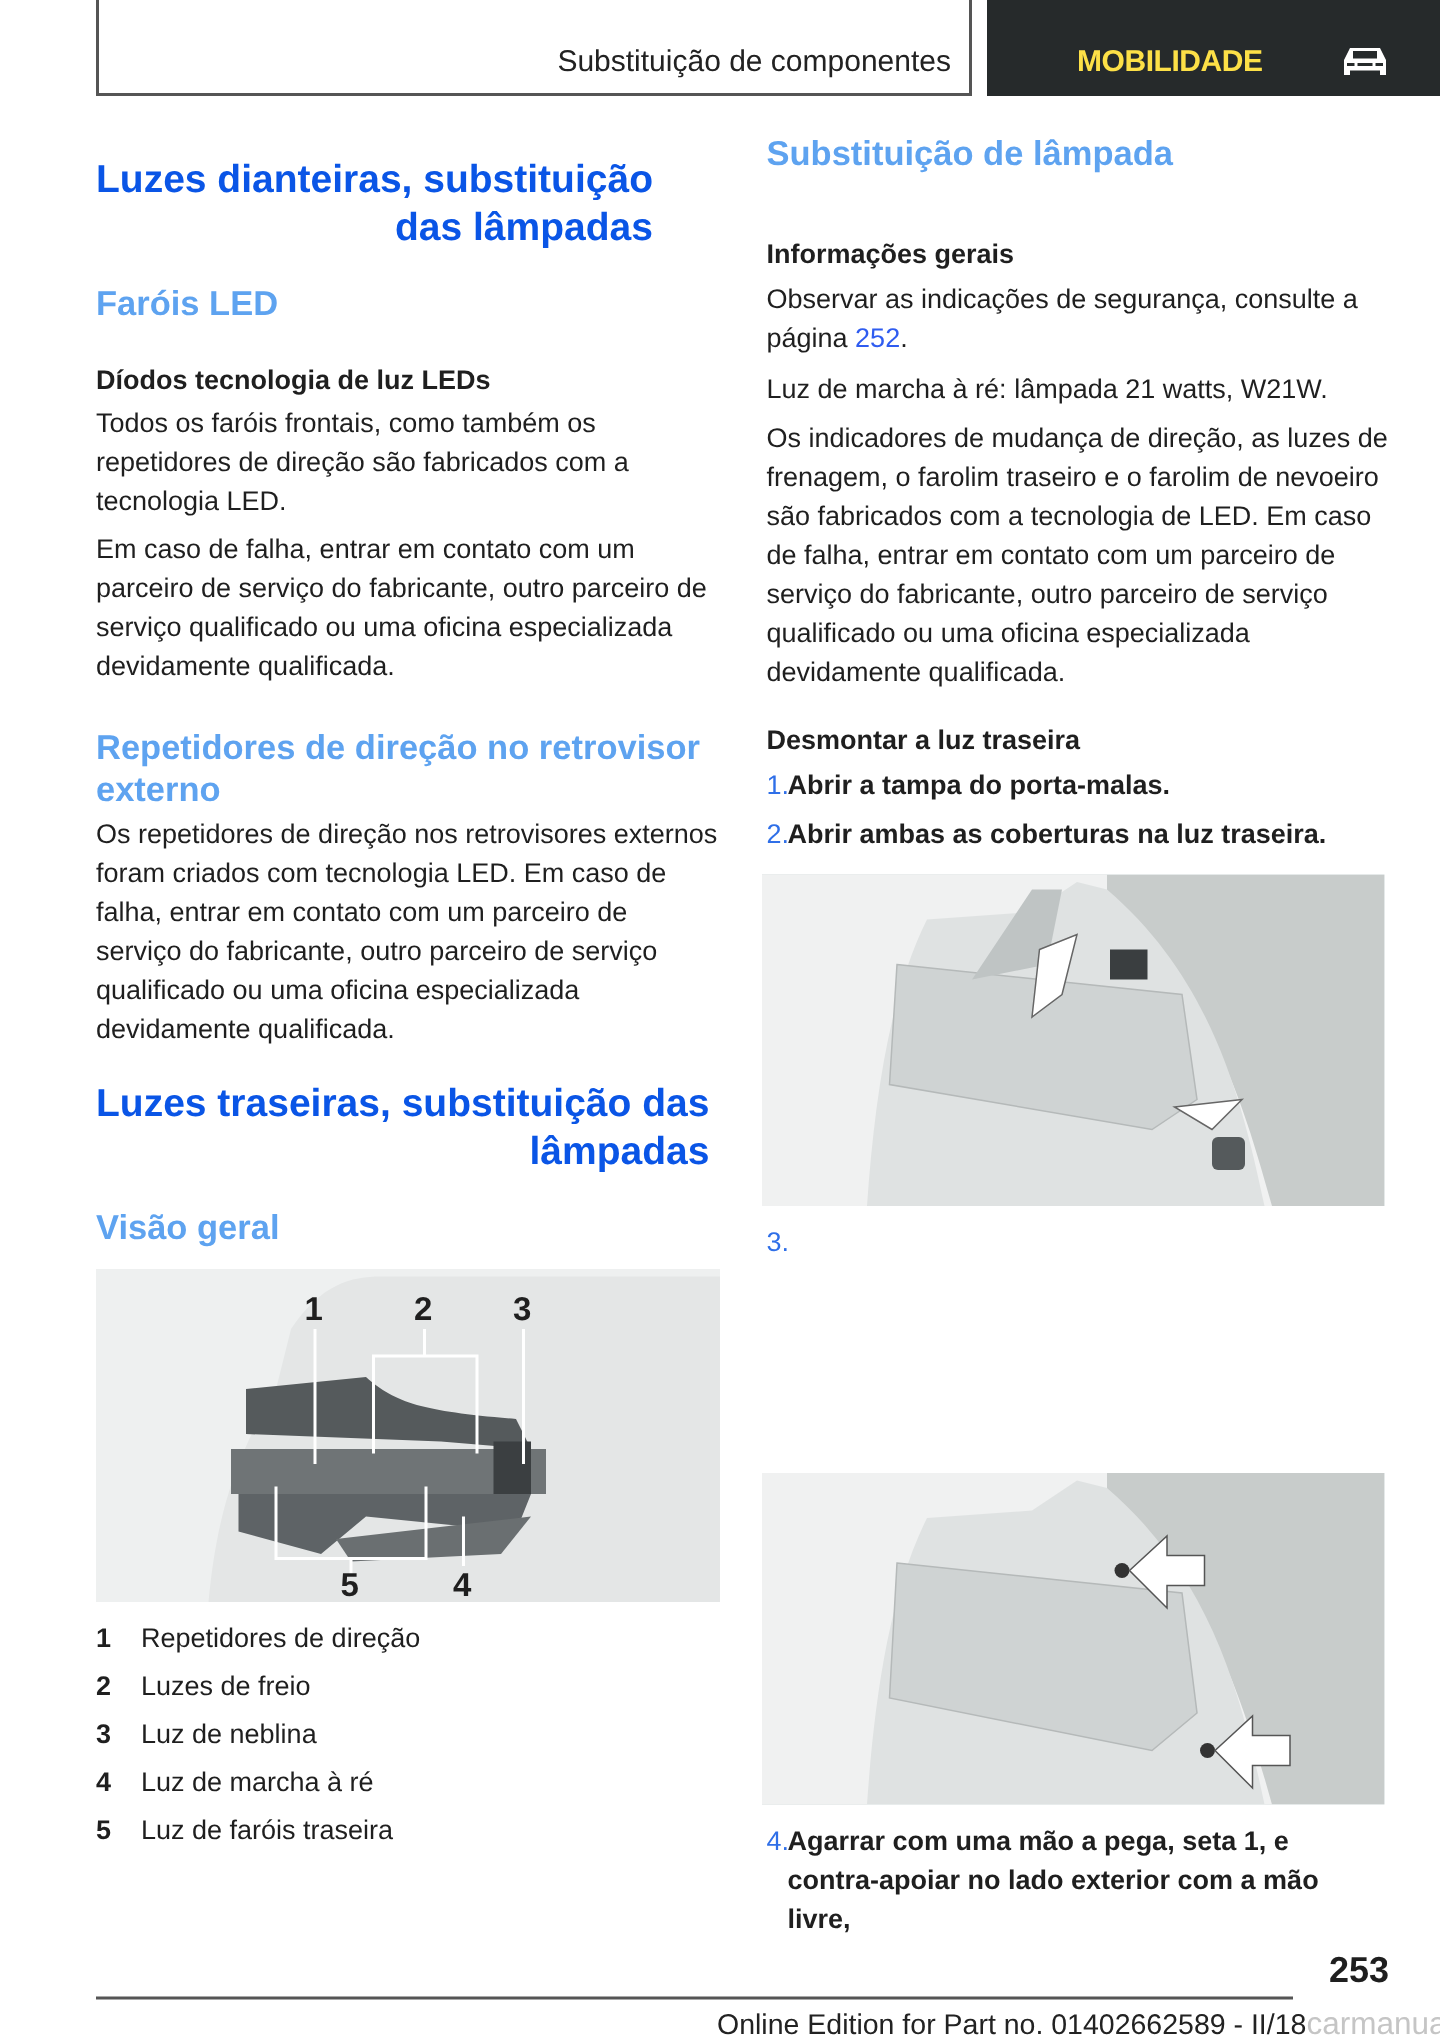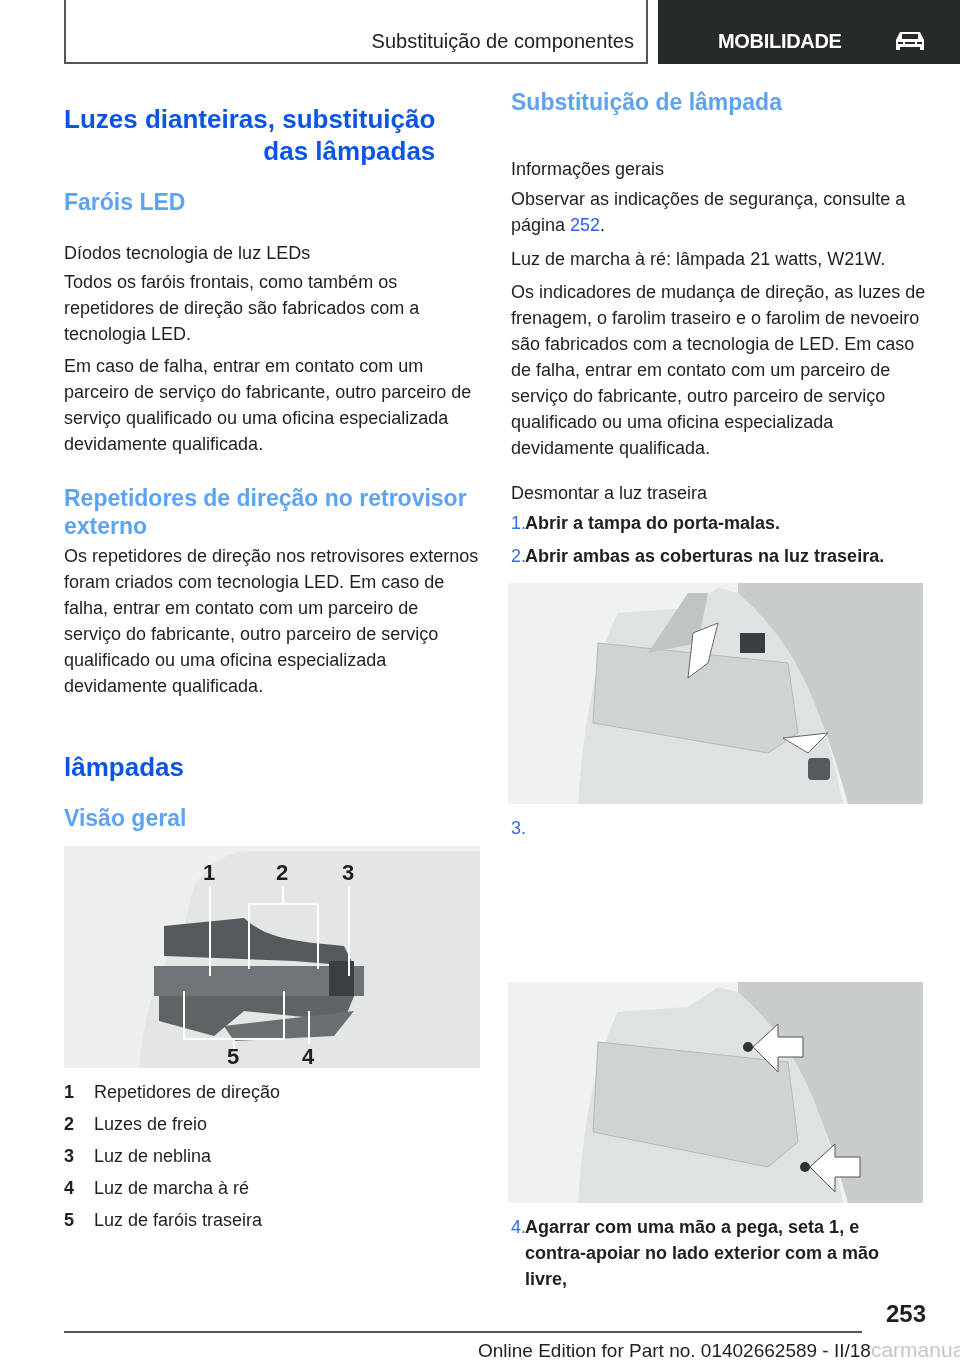--- a/index.html
+++ b/index.html
@@ -1,28 +1,28 @@
 <!DOCTYPE html>
 <html><head>
 <meta charset="utf-8">
 <style>
   html,body{margin:0;padding:0;background:#fff;}
   body{width:960px;height:1362px;position:relative;overflow:hidden;font-family:"Liberation Sans",sans-serif;color:#1f1f1f;}
   .hdr-left{position:absolute;left:64px;top:0;width:584px;height:64px;border:2px solid #555;border-top:none;box-sizing:border-box;text-align:right;}
   .hdr-left span{position:absolute;right:12px;top:30px;font-size:20px;color:#222;}
   .hdr-right{position:absolute;left:658px;top:0;width:302px;height:64px;background:#262a2b;}
-  .hdr-right .lbl{position:absolute;left:60px;top:30px;color:#ffffff;font-weight:bold;font-size:20px;letter-spacing:-0.3px;}
+  .hdr-right .lbl{position:absolute;left:60px;top:30px;color:#fde047;font-weight:bold;font-size:20px;letter-spacing:-0.3px;}
   .hdr-right .car{position:absolute;left:236px;top:28px;}
   .col{position:absolute;top:0;}
   .colL{left:64px;width:416px;}
   .colR{left:511px;width:416px;}
   .t{position:absolute;margin:0;}
   .h1{color:#0a55e6;font-weight:bold;font-size:26px;line-height:32px;text-align:right;}
   .h2{color:#5ea3f0;font-weight:bold;font-size:23px;line-height:28px;}
-  .h3{color:#1f1f1f;font-weight:normal;font-size:18px;line-height:24px;}
+  .h3{color:#1f1f1f;font-weight:bold;font-size:18px;line-height:24px;}
   .p{font-size:18px;line-height:26px;color:#1f1f1f;}
   .link{color:#2f5cf0;}
   .img{position:absolute;background:#d6d9d9;overflow:hidden;}
   .step{position:absolute;font-size:18px;line-height:26px;}
   .step .n{position:absolute;left:0;color:#2f6fe8;}
   .step .tx{position:absolute;left:14px;width:390px;font-weight:bold;}
   .leg{position:absolute;font-size:18px;line-height:26px;}
   .leg .n{position:absolute;left:0;font-weight:bold;}
   .leg .tx{position:absolute;left:30px;white-space:nowrap;}
   .footline{position:absolute;left:64px;top:1331px;width:798px;height:2px;background:#555;}
@@ -51,21 +51,21 @@
   <h1 class="t h1" style="top:103px">
     <span>Luzes dianteiras, substituição</span><br><span>das lâmpadas</span>
   </h1>
   <h2 class="t h2" style="top:188px">Faróis LED</h2>
   <h3 class="t h3" style="top:241px">Díodos tecnologia de luz LEDs</h3>
   <p class="t p" style="top:269px;width:416px">Todos os faróis frontais, como também os repetidores de direção são fabricados com a tecnologia LED.</p>
   <p class="t p" style="top:353px;width:416px">Em caso de falha, entrar em contato com um parceiro de serviço do fabricante, outro parceiro de serviço qualificado ou uma oficina especializada devidamente qualificada.</p>
   <h2 class="t h2" style="top:484px;width:420px">Repetidores de direção no retrovisor externo</h2>
   <p class="t p" style="top:543px;width:416px">Os repetidores de direção nos retrovisores externos foram criados com tecnologia LED. Em caso de falha, entrar em contato com um parceiro de serviço do fabricante, outro parceiro de serviço qualificado ou uma oficina especializada devidamente qualificada.</p>
   <h1 class="t h1" style="top:719px">
-    <br><span>lâmpadas</span>
+    <span>Luzes traseiras, substituição das</span><br><span>lâmpadas</span>
   </h1>
   <h2 class="t h2" style="top:804px">Visão geral</h2>
 </div>
 
 <div class="img" style="left:64px;top:846px;width:416px;height:222px;background:#f0f1f1">
   <svg width="416" height="222" viewBox="0 0 416 222">
     <rect width="416" height="222" fill="#eef0f0"></rect>
     <path d="M75 222 C80 170 90 130 120 80 L130 40 C150 10 170 5 190 5 L416 5 L416 222 Z" fill="#e4e6e6"></path>
     <path d="M100 80 L180 72 C200 90 220 95 280 100 L290 120 L230 115 L100 110 Z" fill="#555a5c"></path>
     <path d="M90 120 L300 120 L300 150 L90 150 Z" fill="#6f7476"></path>

